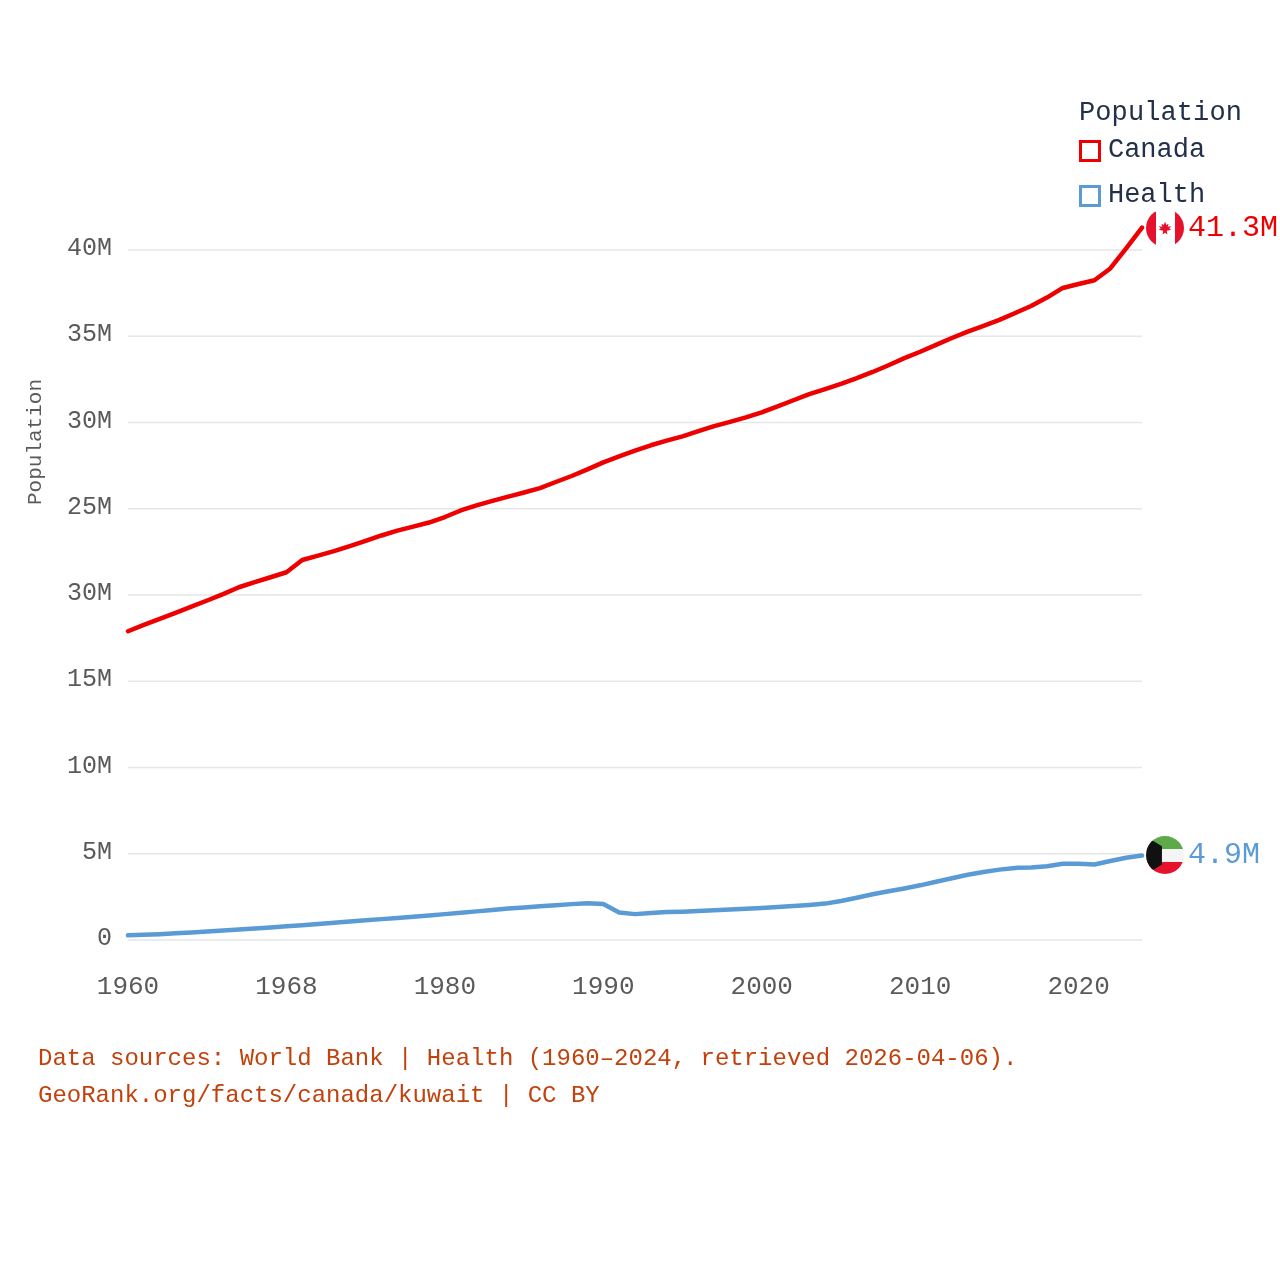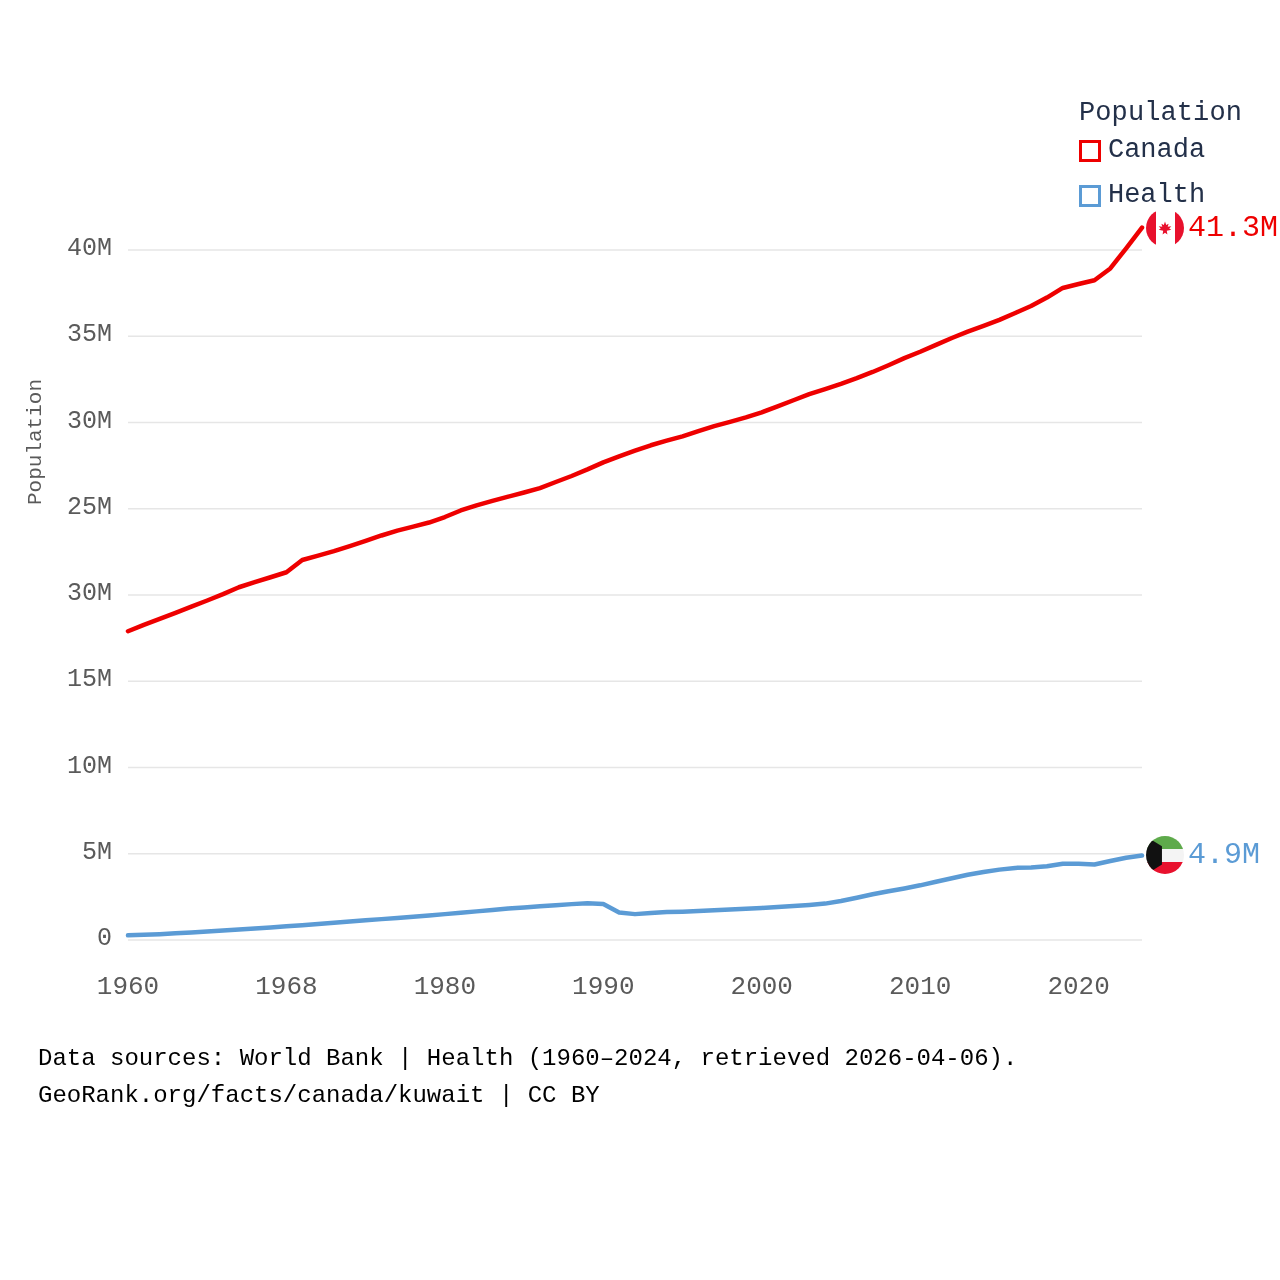--- a/index.html
+++ b/index.html
@@ -156,21 +156,21 @@
     background: #111111;
     clip-path: polygon(0 0, 42% 26%, 42% 74%, 0 100%);
   }
 
   
   .footer {
     position: absolute;
     left: 38px;
     top: 1040px;
     font-size: 24px;
-    color: #000000;
+    color: #c2410c;
     line-height: 1.55;
   }
   .footer div { white-space: nowrap; }
 </style>
 </head>
 <body>
 
 <div id="root">
 
   <div class="legend">

